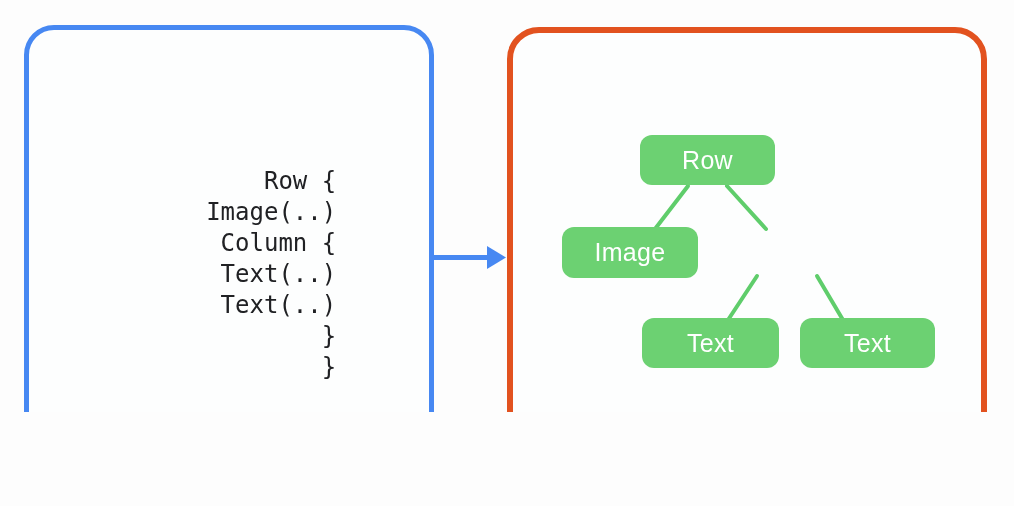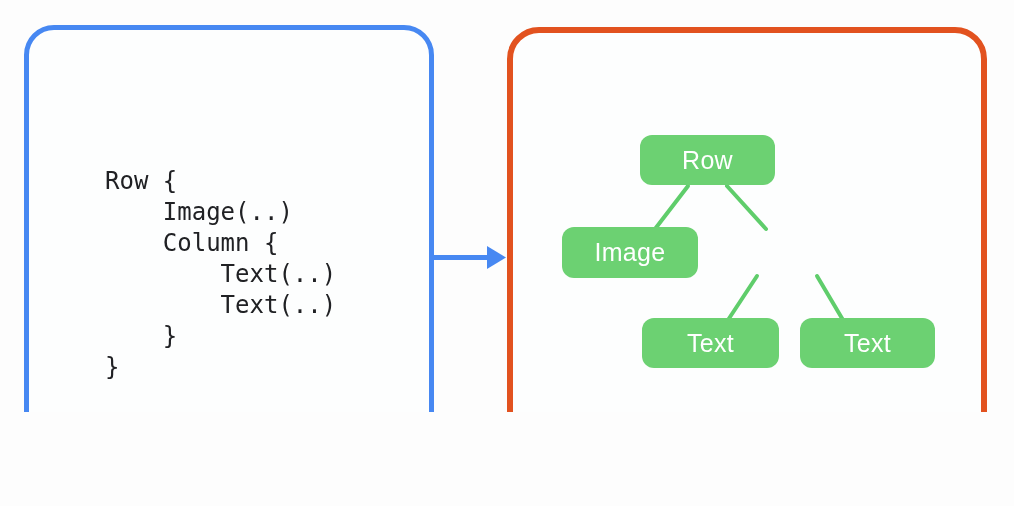--- a/index.html
+++ b/index.html
@@ -7,20 +7,21 @@
     padding: 0;
     background: #fdfdfd;
     font-family: "Liberation Sans", sans-serif;
   }
   .canvas {
     position: relative;
     width: 1014px;
     height: 412px;
     background: #fdfdfd;
     overflow: hidden;
+    text-align: right;
   }
   .code-panel {
     position: absolute;
     left: 24px;
     top: 25px;
     width: 410px;
     height: 455px;
     box-sizing: border-box;
     border: 5px solid #4788f2;
     border-radius: 30px;

